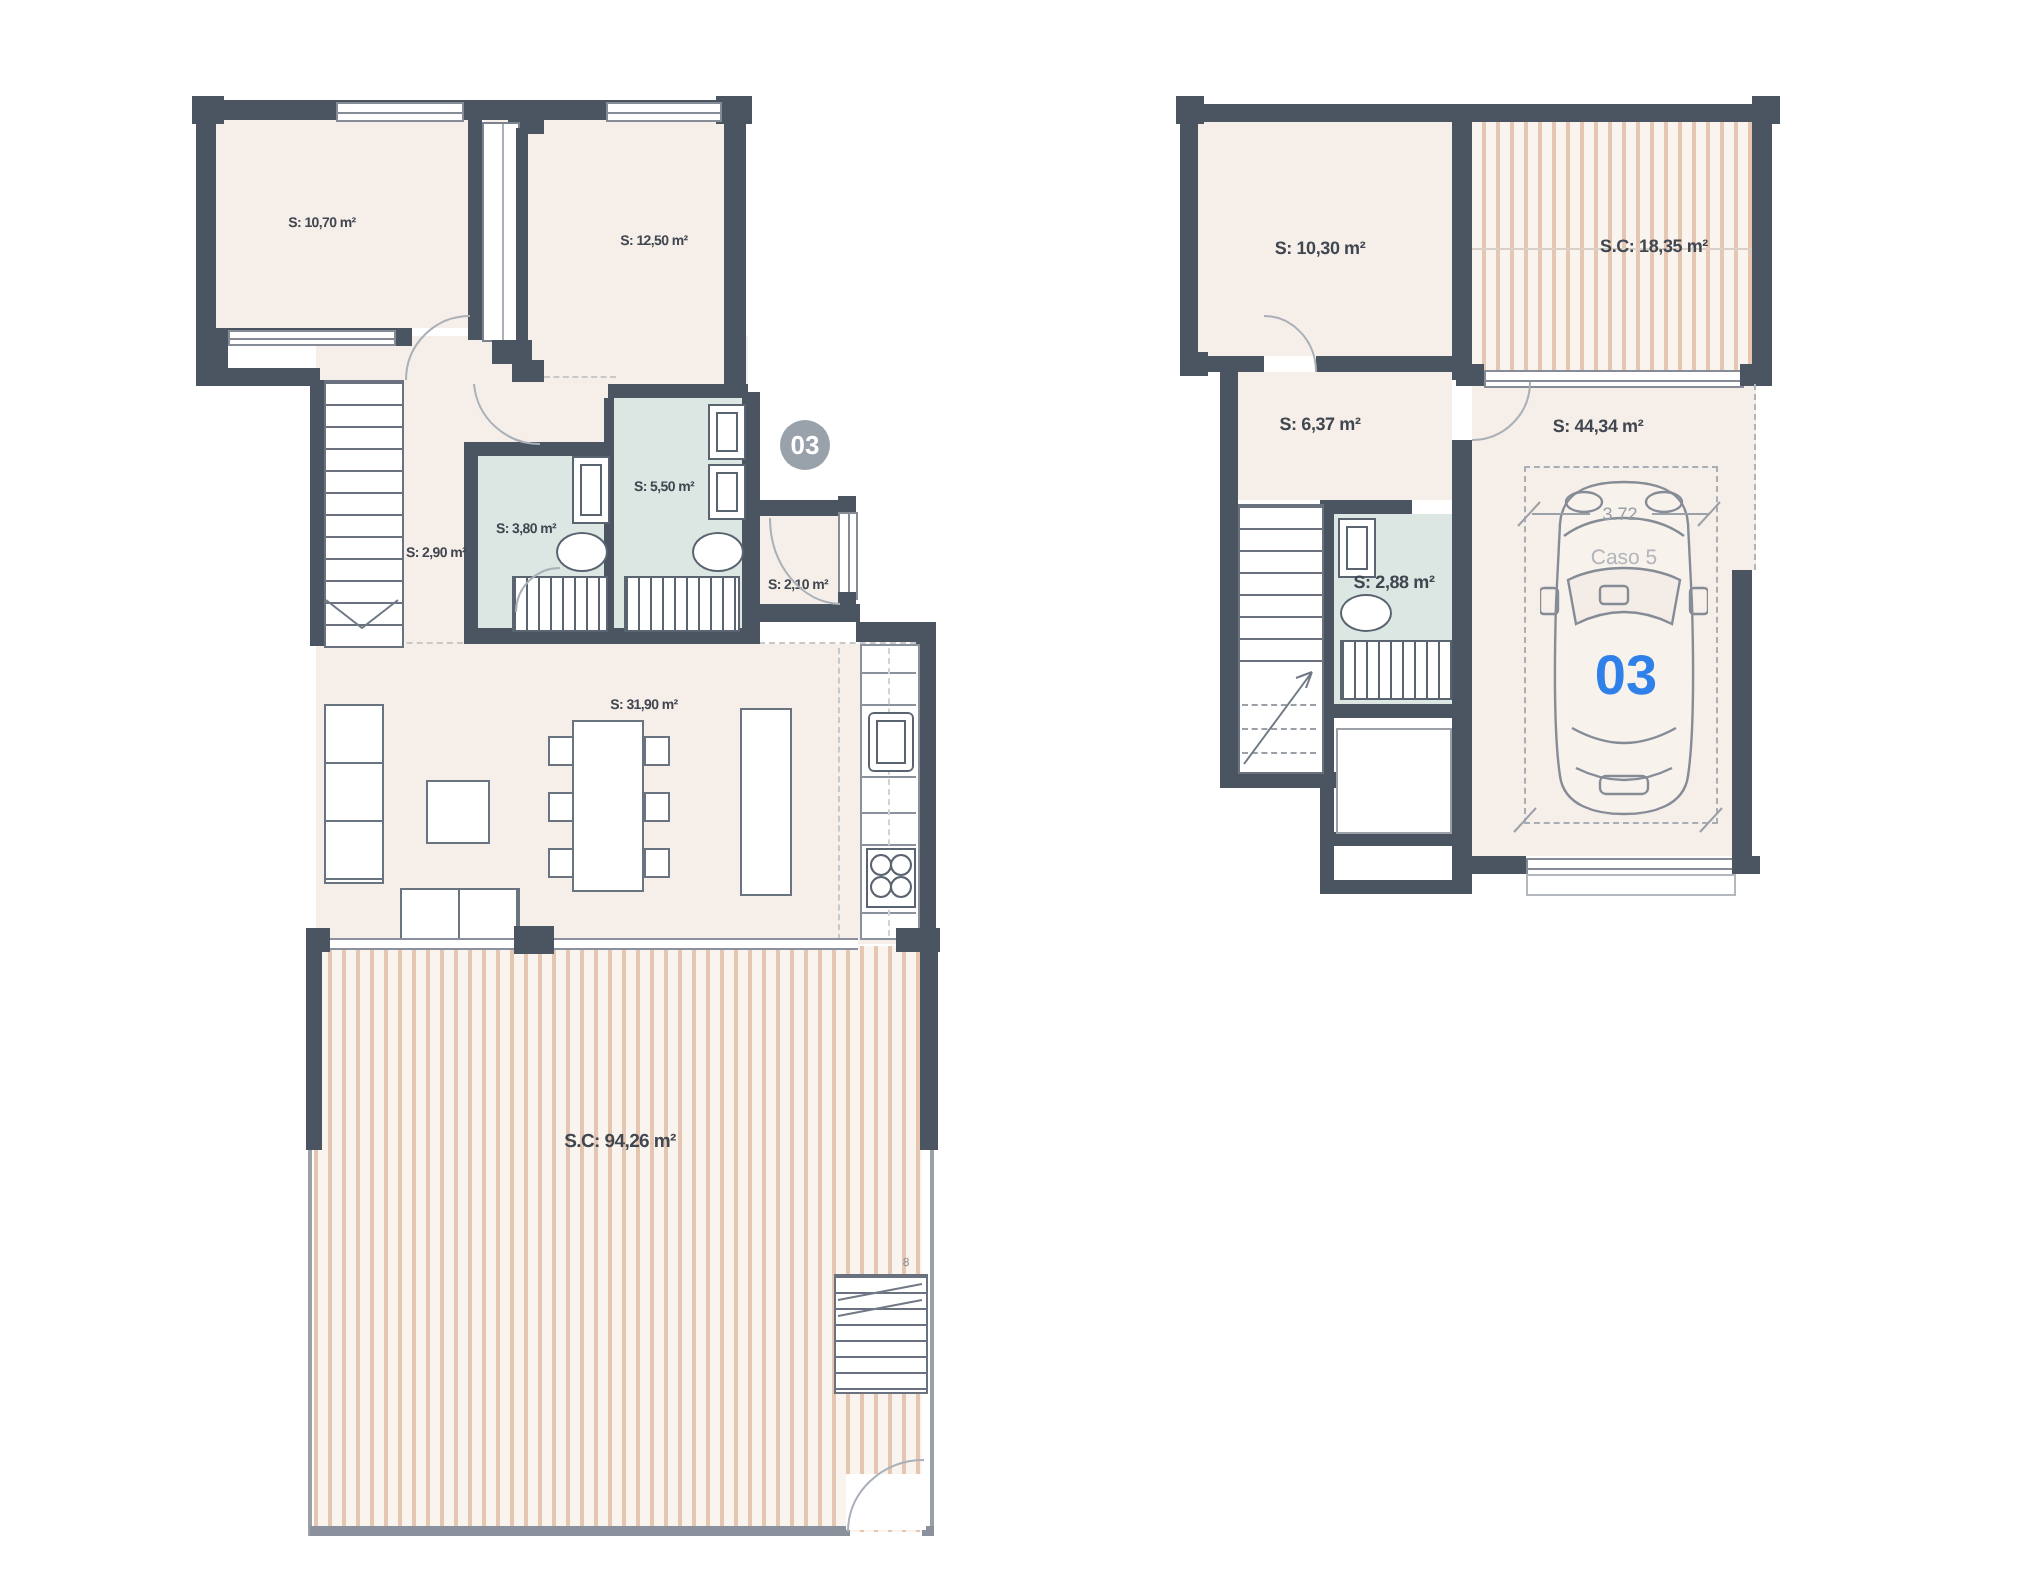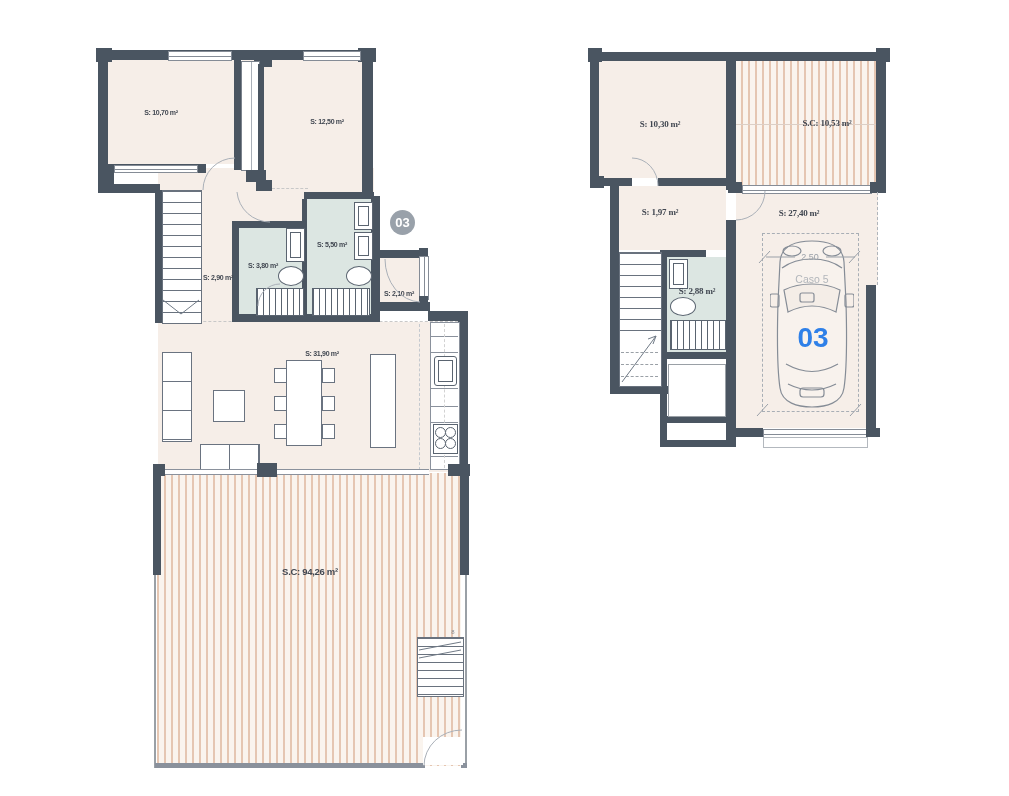--- a/index.html
+++ b/index.html
@@ -24,21 +24,21 @@
   .sl{position:absolute;height:4px;background:#fff;border-top:1px solid #8a919c;border-bottom:1px solid #8a919c;}
   .dash-h{position:absolute;border-top:1px dashed #c8c8c8;}
   .dash-v{position:absolute;border-left:1px dashed #c4c9cf;}
   .park{position:absolute;border:1px dashed #a8aeb5;}
   .thin{position:absolute;border:1px solid #9aa0a6;background:#fff;}
   .kl{position:absolute;height:1px;background:#8a919c;}
   .pocket{position:absolute;background:#fff;border:1px solid #7a828c;}
   .pocket::after{content:"";position:absolute;top:0;bottom:0;left:50%;border-left:1px solid #aab0b8;}
   .lbl{position:absolute;transform:translate(-50%,-50%);font-weight:bold;font-size:7px;
        letter-spacing:-0.3px;color:var(--label-text,#414751);white-space:nowrap;}
-  .lbl.md{font-size:9px;letter-spacing:-0.2px;font-family:Liberation Serif, serif;}
+  .lbl.md{font-size:9px;letter-spacing:-0.2px;}
   .lbl.lg{font-size:9.5px;}
   .badge{position:absolute;width:25px;height:25px;border-radius:50%;background:var(--badge-bg,#99a1aa);
          color:#fff;font-weight:bold;font-size:13px;display:flex;align-items:center;justify-content:center;}
   .dim{position:absolute;transform:translate(-50%,-50%);font-size:9px;color:var(--dim-gray,#9aa0a8);white-space:nowrap;}
   .caso{position:absolute;transform:translate(-50%,-50%);font-size:10.5px;color:var(--caso-gray,#b2b6bb);white-space:nowrap;}
   .unit{position:absolute;transform:translate(-50%,-50%);font-size:28px;font-weight:bold;color:var(--unit-blue,#2f80e8);white-space:nowrap;}
   .tiny{position:absolute;transform:translate(-50%,-50%);font-size:6px;color:#8a8f96;}
   .burner{position:absolute;width:9px;height:9px;border:1px solid #5a6470;border-radius:50%;background:#fff;}
   svg.overlay{position:absolute;left:0;top:0;pointer-events:none;}
 </style>
@@ -220,28 +220,28 @@
         <path d="M12,30 C28,18 56,18 72,30"></path>
         <path d="M14,52 C30,44 54,44 70,52 L66,74 C50,66 34,66 18,74 Z" fill="#f4ede7"></path>
         <rect x="30" y="55" width="14" height="9" rx="2"></rect>
         <path d="M16,126 C34,136 50,136 68,126"></path>
         <path d="M18,146 C34,154 50,154 66,146"></path>
         <rect x="30" y="150" width="24" height="9" rx="3"></rect>
         <rect x="0" y="56" width="9" height="13" rx="2"></rect>
         <rect x="75" y="56" width="9" height="13" rx="2"></rect>
       </g>
     </svg>
-    <div class="dim" style="left:810px;top:257px">2.50</div>
+    <div class="dim" style="left:810px;top:257px">3.72</div>
     <div class="caso" style="left:812px;top:279px">Caso 5</div>
     <div class="unit" style="left:813px;top:338px">03</div>
 
     <div class="lbl md" style="left:660px;top:124px">S: 10,30 m²</div>
-    <div class="lbl md" style="left:827px;top:123px">S.C: 10,53 m²</div>
-    <div class="lbl md" style="left:660px;top:212px">S: 1,97 m²</div>
-    <div class="lbl md" style="left:799px;top:213px">S: 27,40 m²</div>
+    <div class="lbl md" style="left:827px;top:123px">S.C: 18,35 m²</div>
+    <div class="lbl md" style="left:660px;top:212px">S: 6,37 m²</div>
+    <div class="lbl md" style="left:799px;top:213px">S: 44,34 m²</div>
     <div class="lbl md" style="left:697px;top:291px">S: 2,88 m²</div>
   </section>
 
   <svg class="overlay" width="1009" height="796" viewBox="0 0 1009 796">
     <g fill="none" stroke="#aab0b8" stroke-width="1">
       <path d="M203,190 A32,32 0 0 1 235,158"></path>
       <path d="M237,192 A33,33 0 0 0 270,222"></path>
       <path d="M258,306 A22,22 0 0 1 280,284"></path>
       <path d="M385,259 A36,43 0 0 0 420,302"></path>
       <path d="M424,766 A38,36 0 0 1 462,730"></path>

